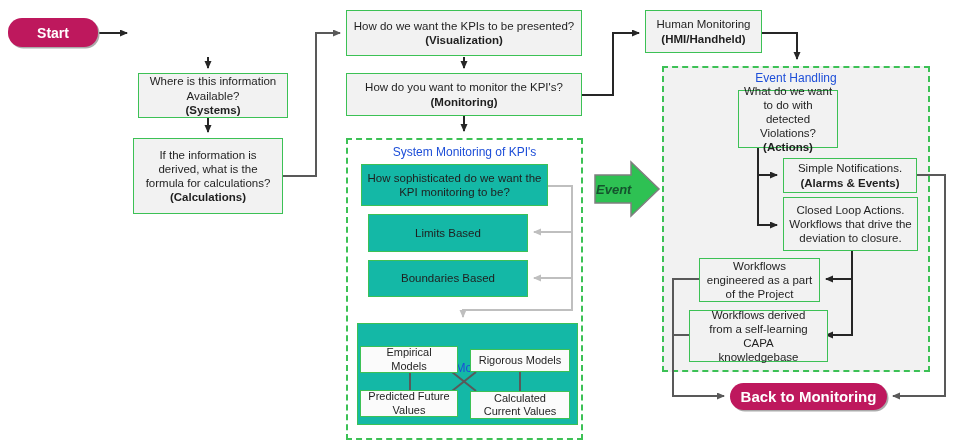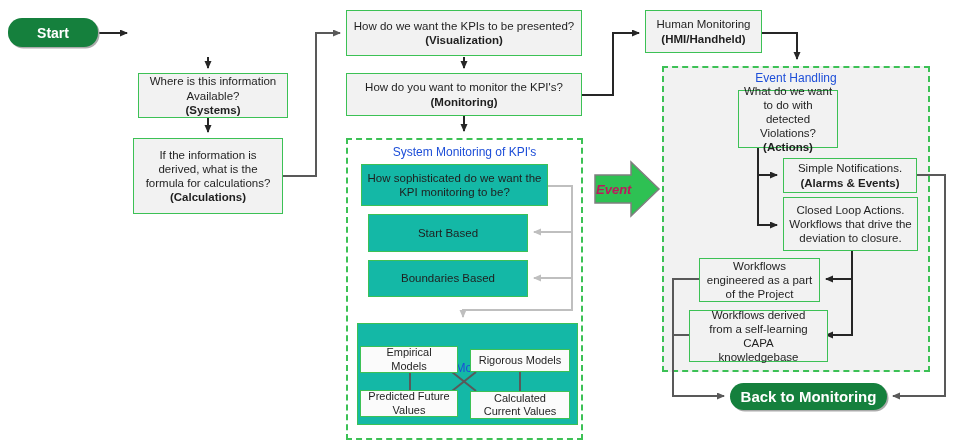--- a/index.html
+++ b/index.html
@@ -16,29 +16,29 @@
   .box{
     position:absolute;box-sizing:border-box;z-index:10;
     border:1.5px solid #3cc155;background:#f2f2f2;
     display:flex;flex-direction:column;align-items:center;justify-content:center;
     text-align:center;font-size:11.5px;line-height:1.22;padding:2px 4px;
   }
   .box.mid{background:#14b8a6;}
   .box.white{background:#fbfbfb;font-size:11px;}
   .box .tag{display:block;font-weight:bold;}
   .pill{
-    position:absolute;z-index:10;background:#15803d;color:#ffffff;
+    position:absolute;z-index:10;background:#be185d;color:#ffffff;
     border-radius:14px;display:flex;align-items:center;justify-content:center;
     font-weight:bold;box-shadow:1.5px 1.5px 0 #ababab;
   }
   .pill.start{font-size:14px;}
   .pill.back{font-size:15px;}
   svg.wires{position:absolute;left:0;top:0;z-index:5;pointer-events:none;}
   .event-label{
-    position:absolute;z-index:10;color:#be185d;font-weight:bold;font-style:italic;
+    position:absolute;z-index:10;color:#14532d;font-weight:bold;font-style:italic;
     font-size:13px;text-align:center;
   }
 </style>
 </head>
 <body>
 
 <div class="canvas">
 
   <div class="container-dashed" style="left:346px;top:138px;width:237px;height:302px;background:#ffffff;"></div>
   <div class="container-dashed" style="left:662px;top:66px;width:268px;height:306px;background:#f2f2f2;"></div>
@@ -114,21 +114,21 @@
   </div>
   <div class="box" style="left:346px;top:73px;width:236px;height:43px;">
     <span>How do you want to monitor the KPI's?</span>
     <b class="tag">(Monitoring)</b>
   </div>
 
   <div class="box mid" style="left:361px;top:164px;width:187px;height:42px;">
     <span>How sophisticated do we want the KPI monitoring to be?</span>
   </div>
   <div class="box mid" style="left:368px;top:214px;width:160px;height:38px;">
-    <span>Start Based</span>
+    <span>Limits Based</span>
   </div>
   <div class="box mid" style="left:368px;top:260px;width:160px;height:37px;">
     <span>Boundaries Based</span>
   </div>
 
   <div class="box mid" style="left:357px;top:323px;width:221px;height:102px;z-index:2;"></div>
   <div class="ctitle" style="left:357px;top:329px;width:267px;margin-top:32px;">Model Based</div>
   <div class="box white" style="left:360px;top:346px;width:98px;height:27px;">
     <span style="width:70px;">Empirical Models</span>
   </div>

